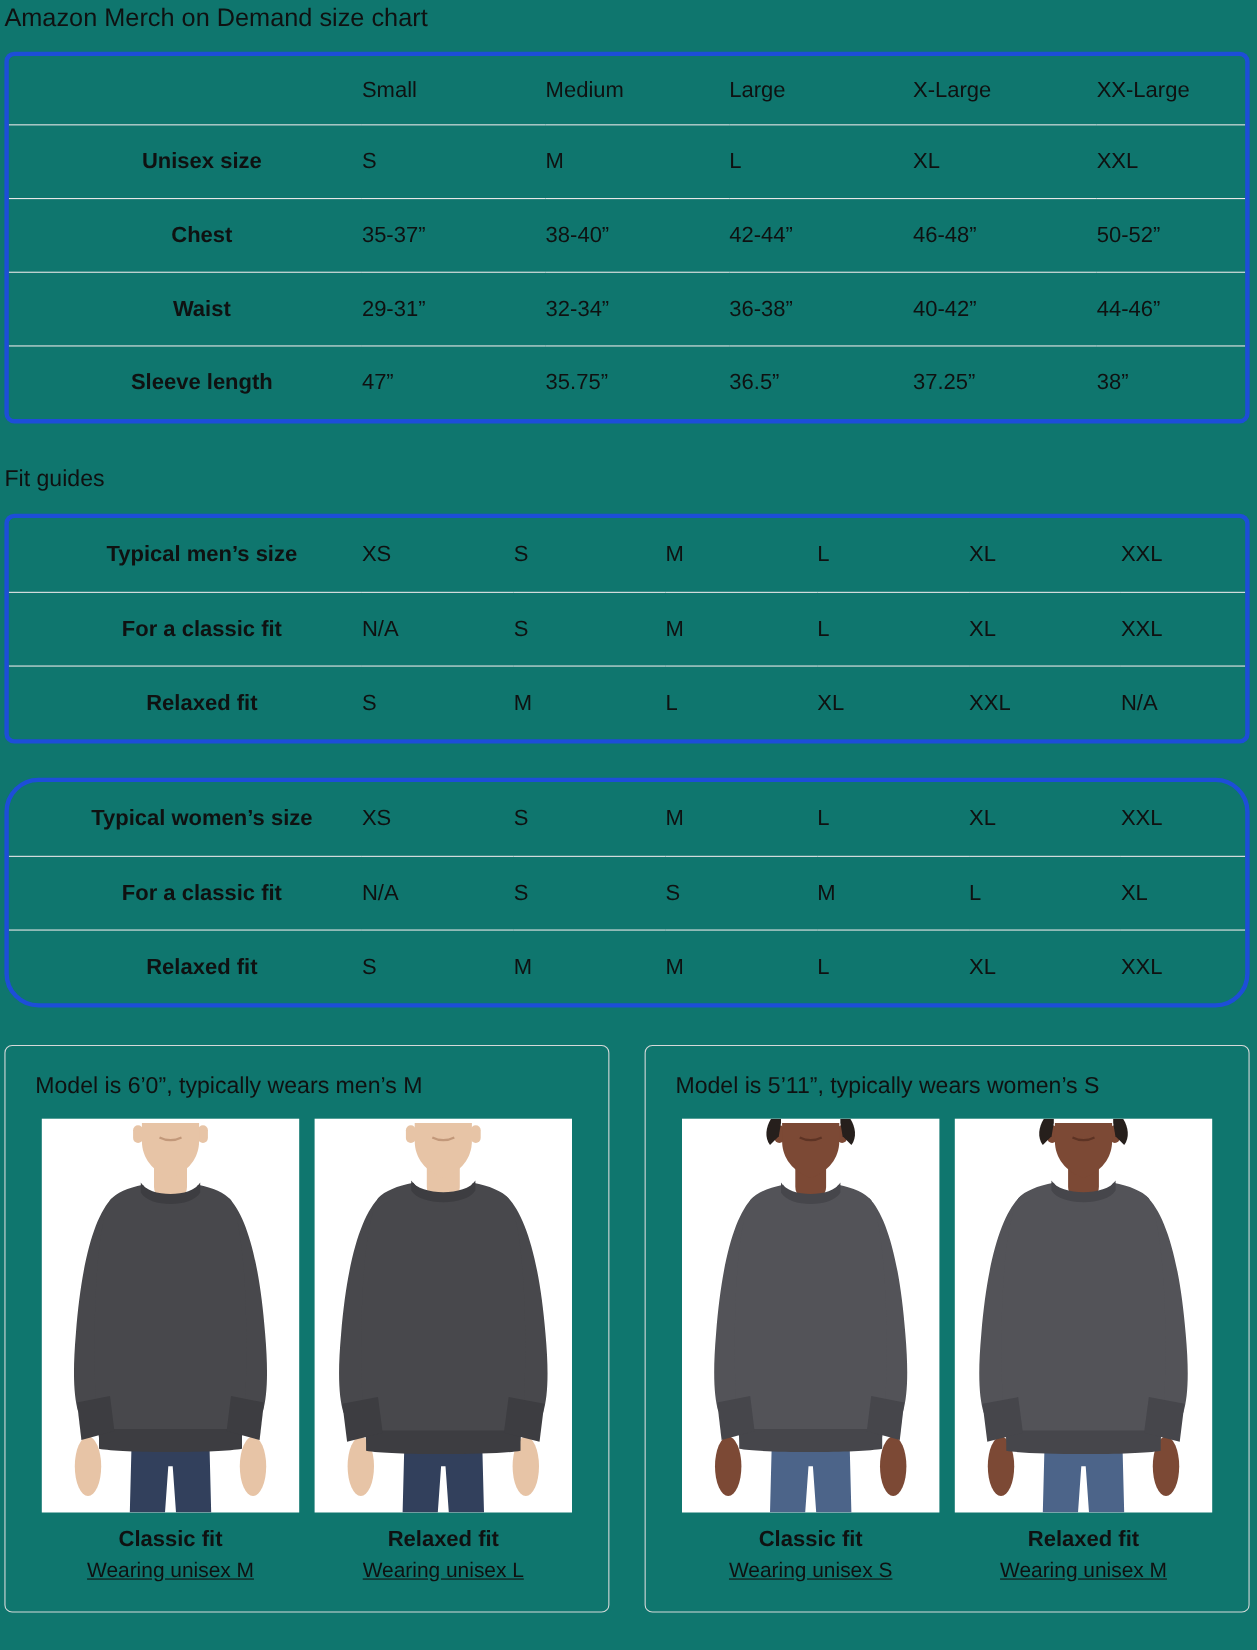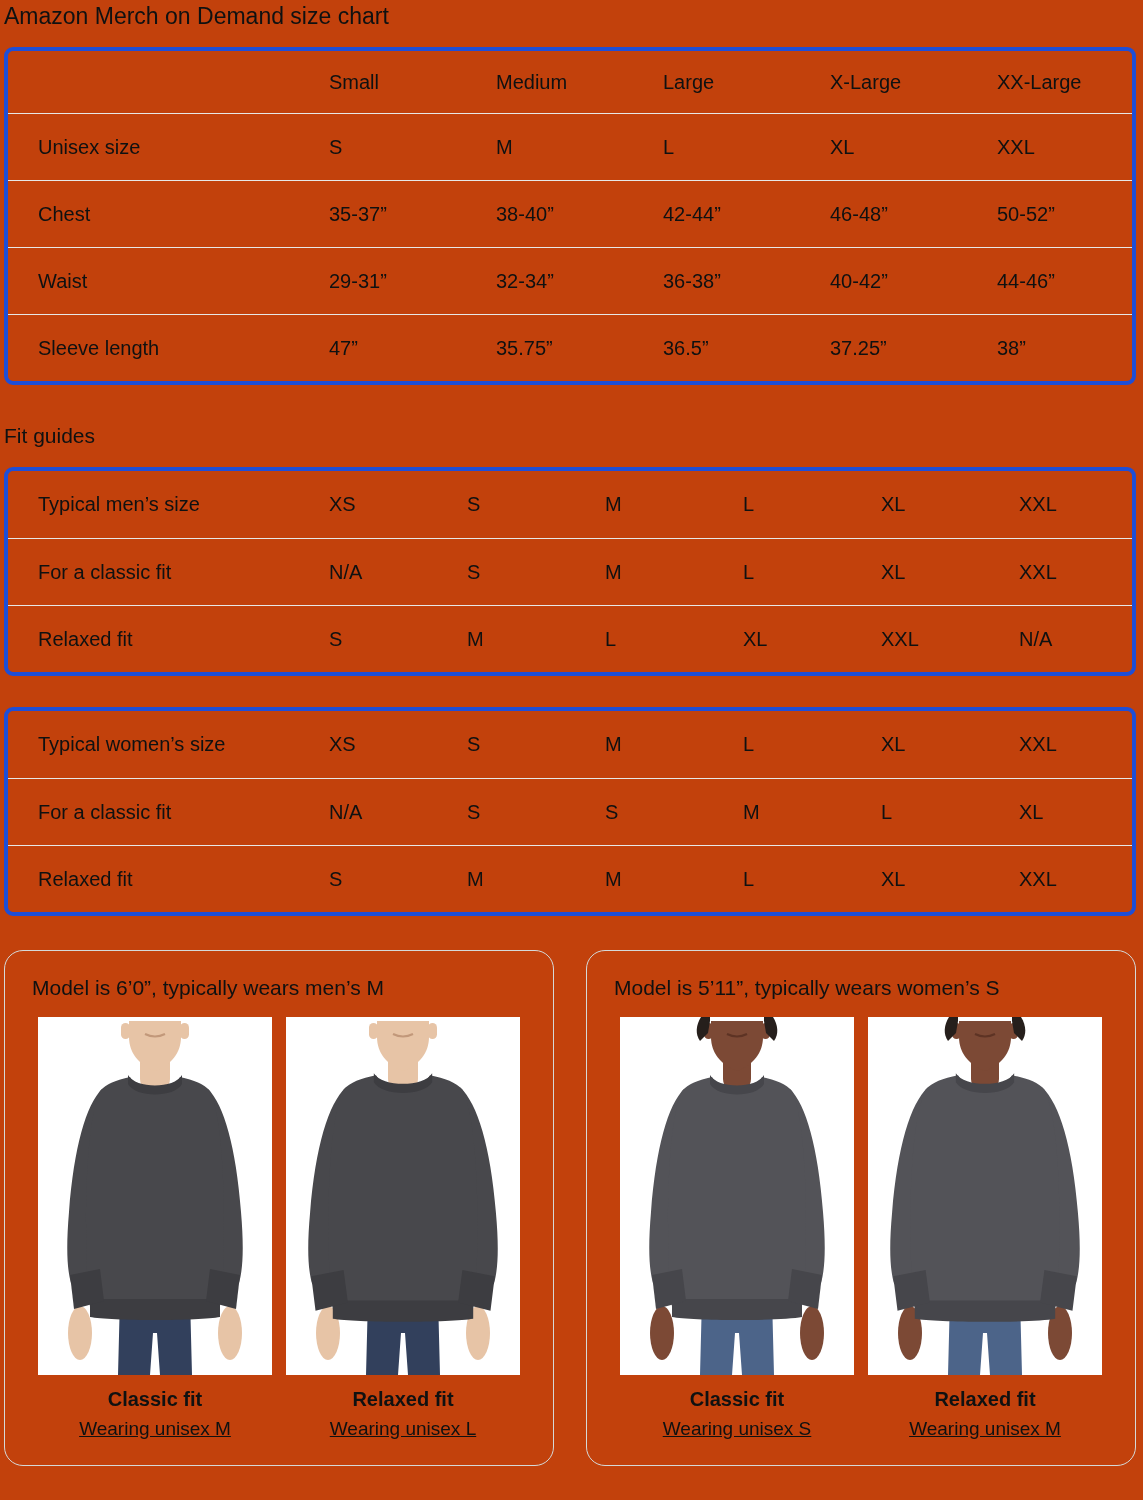--- a/index.html
+++ b/index.html
@@ -8,21 +8,21 @@
     font-family: "Liberation Sans", "DejaVu Sans", sans-serif;
     color: #0f1111;
     width: 1143px;
   }
   .page {
     width: 1143px;
     height: 1500px;
     padding: 2px 7px 0 4px;
     overflow: hidden;
     position: relative;
-    background: #c2410c;
+    background: #0f766e;
   }
   .page-title {
     font-size: 23px;
     line-height: 28px;
     font-weight: 400;
     margin: 0 0 17px 0;
   }
   
   table.chart-table {
     width: 1132px;
@@ -43,46 +43,47 @@
     overflow: hidden;
   }
   table.chart-table thead th { height: 62px; }
   table.chart-table tbody th, table.chart-table tbody td {
     height: 67px;
     border-top: 1px solid #e7e7e7;
   }
   table.fit-table tbody tr:first-child th,
   table.fit-table tbody tr:first-child td { border-top: none; }
   table.chart-table th.label-cell {
-    font-weight: 400;
+    font-weight: 700;
     padding-left: 30px;
+    text-align: center;
   }
   .footnote {
     font-size: 19px;
     line-height: 22px;
     margin: 20px 0 0 0;
   }
   .fit-heading {
     font-size: 21px;
     line-height: 25px;
     font-weight: 400;
     margin: 38px 0 19px 0;
   }
-  .fit-table + .fit-table { margin-top: 31px; }
+  .fit-table + .fit-table { margin-top: 31px; border-radius: 31px; }
   
   .cards {
     margin-top: 34px;
     display: flex;
     gap: 32px;
   }
   .card {
     flex: 1;
     height: 516px;
     border: 1px solid #d5d9d9;
-    border-radius: 19px;
+    border-radius: 7px;
     padding: 24px 14px 0 14px;
   }
   .card-title {
     font-size: 21px;
     line-height: 26px;
     font-weight: 400;
     margin: 0 0 0 13px;
   }
   .photos {
     margin-top: 16px;

